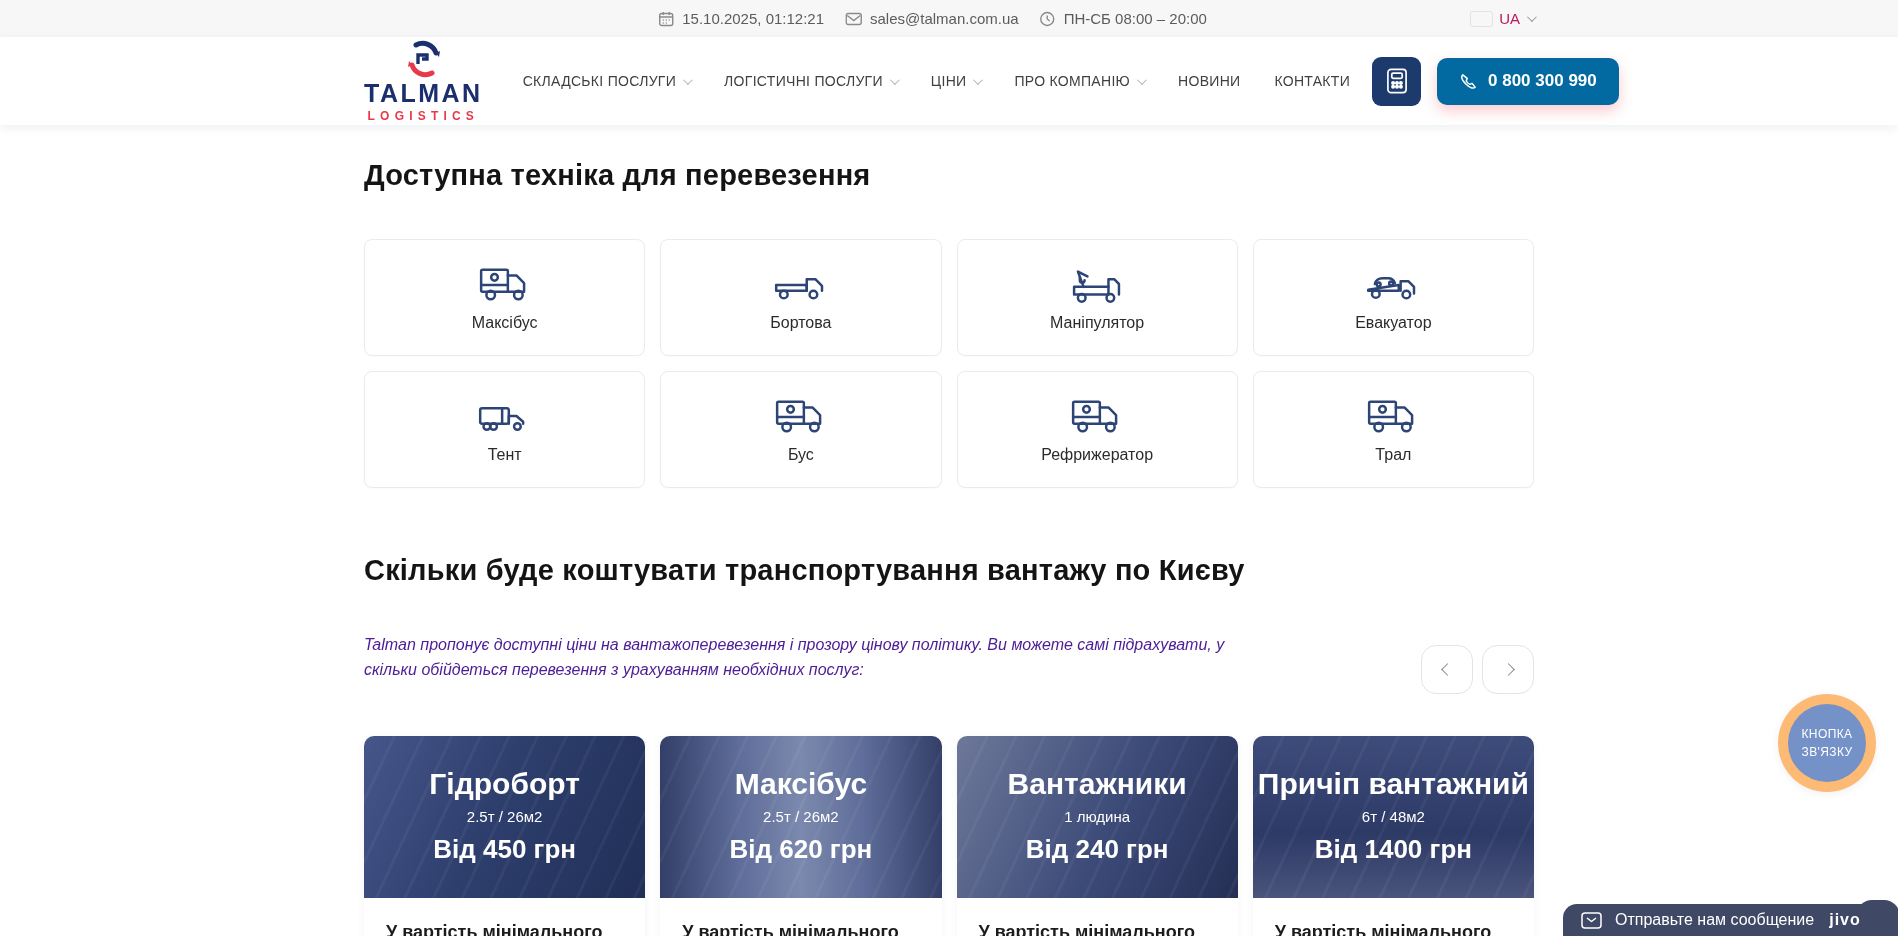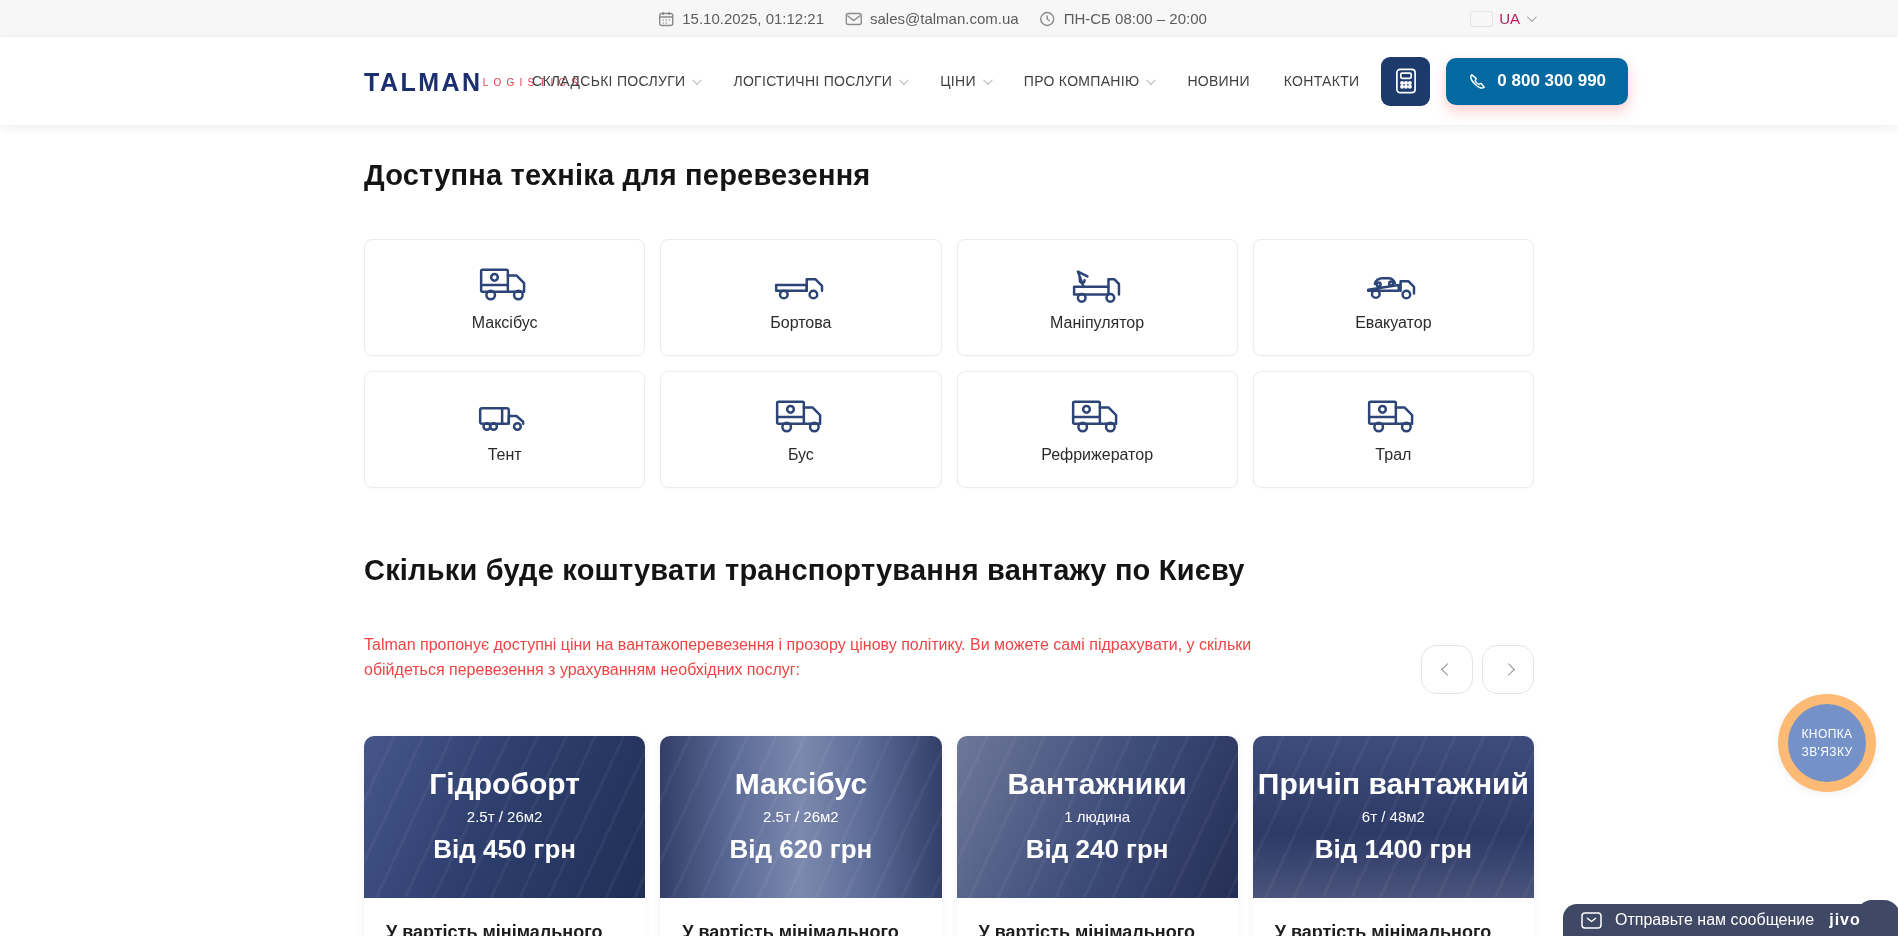--- a/index.html
+++ b/index.html
@@ -15,23 +15,23 @@
   .topbar-item svg { stroke:#8a8a8a; }
   .lang { margin-left:auto; display:flex; align-items:center; gap:7px; color:#be185d; font-size:15px; cursor:pointer; }
   .flag { width:21px; height:14px; border-radius:2px; overflow:hidden; display:inline-block; box-shadow:0 0 0 1px rgba(0,0,0,.08); }
   .flag .b { height:7px; background:#4aa8e8; } .flag .y { height:7px; background:#ffd948; }
   .chev { width:7px; height:7px; border-right:1.6px solid #9a9a9a; border-bottom:1.6px solid #9a9a9a;
     transform:rotate(45deg) translateY(-2px); display:inline-block; }
 
   
   .header { height:88px; background:#fff; box-shadow:0 3px 10px rgba(20,30,60,.07); position:relative; z-index:5; }
   .header-inner { width:1170px; margin:0 auto; height:100%; display:flex; align-items:center; }
-  .logo { display:flex; flex-direction:row; align-items:center; width:128px; cursor:pointer; }
+  .logo { display:flex; flex-direction:column; align-items:center; width:128px; cursor:pointer; }
   .logo-word { font-size:25px; font-weight:800; letter-spacing:2.5px; color:#1b2f6e; line-height:1; margin-top:2px; }
-  .logo-sub { font-size:10px; font-weight:400; letter-spacing:5.2px; color:#e8394a; margin-top:3px; }
+  .logo-sub { font-size:12px; font-weight:700; letter-spacing:5.2px; color:#e8394a; margin-top:3px; }
   .nav { display:flex; align-items:center; gap:34px; margin-left:40px; }
   .nav-item { font-size:14px; color:#404040; letter-spacing:.3px; display:flex; align-items:center; gap:7px; cursor:pointer; white-space:nowrap; }
   .nav-item .chev { border-color:#b5b5b5; }
   .calc-btn { width:49px; height:49px; background:#1d3a6d; border-radius:9px; display:flex; align-items:center;
     justify-content:center; margin-left:22px; cursor:pointer; flex:0 0 auto; }
   .phone-btn { height:47px; background:#0369a1; border-radius:10px; display:flex; align-items:center; gap:10px;
     padding:0 22px; margin-left:16px; cursor:pointer; color:#fff; font-weight:700; font-size:17px; white-space:nowrap;
     box-shadow:0 6px 14px rgba(238,53,67,.25); }
 
   
@@ -40,21 +40,21 @@
   .section-vehicles { padding-top:34px; }
   .veh-grid { margin-top:47px; display:grid; grid-template-columns:repeat(4,1fr); gap:15px; }
   .veh-card { background:#fff; border:1px solid #ebebeb; border-radius:8px; height:117px;
     display:flex; flex-direction:column; align-items:center; justify-content:center; gap:9px; cursor:pointer;
     box-shadow:0 1px 3px rgba(0,0,0,.02); }
   .veh-card svg { stroke:#2c4476; fill:none; stroke-width:2.6; stroke-linejoin:round; stroke-linecap:round; }
   .veh-label { font-size:16px; color:#2b2b2b; }
 
   .section-pricing { padding-top:66px; }
   .pricing-head-row { display:flex; align-items:flex-start; justify-content:space-between; margin-top:46px; }
-  .pricing-desc { max-width:915px; font-size:16px; line-height:1.55; color:#ef4444; }
+  .pricing-desc { max-width:915px; font-size:16px; line-height:1.55; color:#4c1d95;font-style:italic; }
   .carousel-arrows { display:flex; gap:9px; margin-top:12px; }
   .arrow-btn { width:52px; height:49px; border:1px solid #e4e4e4; border-radius:15px; background:#fff;
     display:flex; align-items:center; justify-content:center; cursor:pointer; }
   .arrow-btn .chev { width:9px; height:9px; border-color:#8a8a8a; }
   .chev-left  { transform:rotate(135deg); }
   .chev-right { transform:rotate(-45deg); }
 
   .price-grid { margin-top:42px; display:grid; grid-template-columns:repeat(4,1fr); gap:15px; }
   .price-card { border-radius:10px; overflow:hidden; background:#fff; box-shadow:0 2px 10px rgba(0,0,0,.05); }
   .price-img { height:162px; display:flex; flex-direction:column; align-items:center; justify-content:center;

